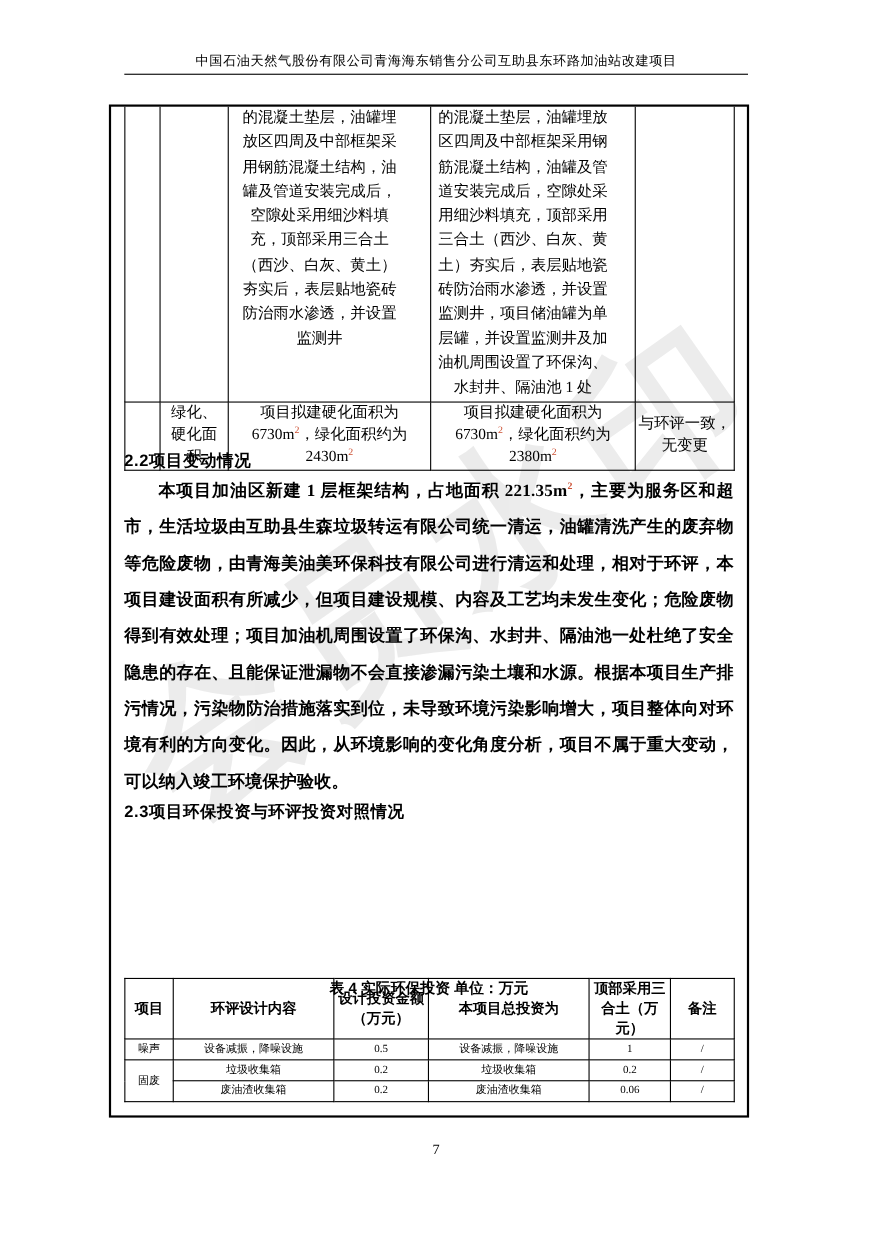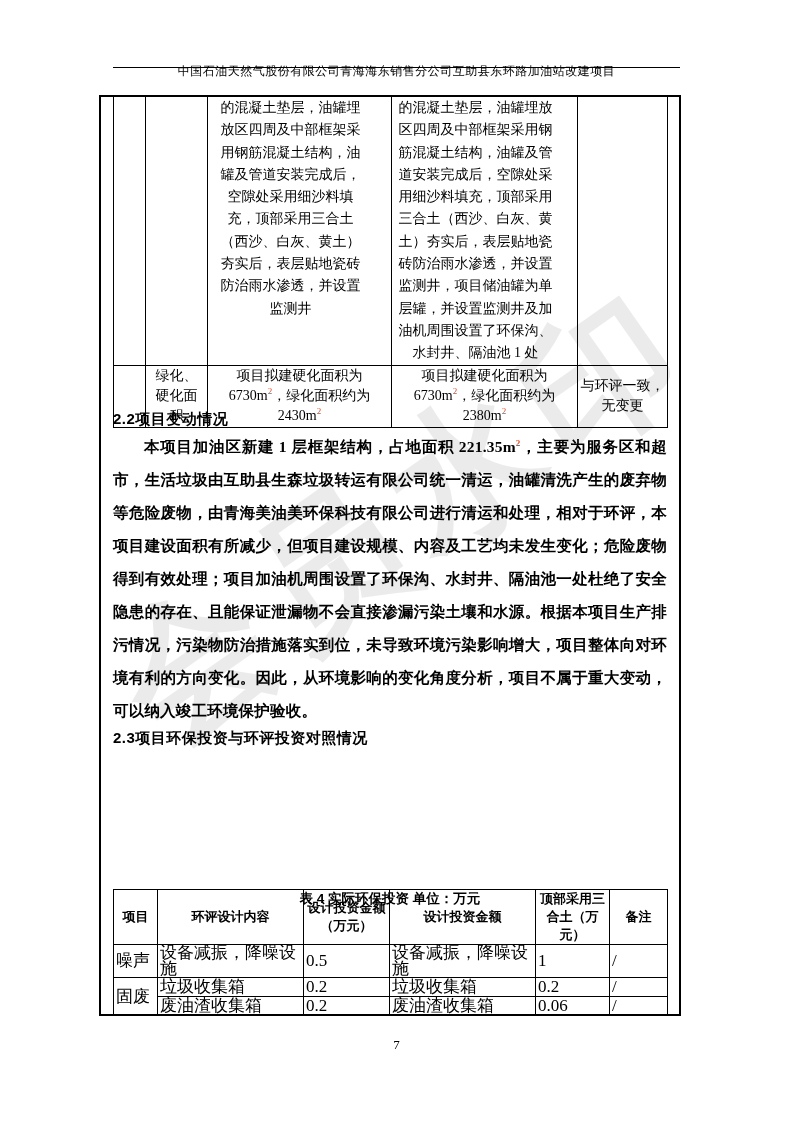--- a/index.html
+++ b/index.html
@@ -3,21 +3,21 @@
 <meta charset="utf-8">
 <style>
   * { margin:0; padding:0; box-sizing:border-box; }
   html,body { background:#ffffff; }
   body {
     width:793px; height:1122px; position:relative;
     font-family:"Liberation Serif", serif; color:#000;
   }
   .header-title {
     position:absolute; top:47px; left:0; width:100%;
-    text-align:center; font-size:12px; letter-spacing:0.5px;margin-top:16px;
+    text-align:center; font-size:12px; letter-spacing:0.5px;
   }
   .header-rule {
     position:absolute; top:67px; left:113px; width:567px;
     border-top:1.5px solid #000;
   }
   .page-frame {
     position:absolute; left:99px; top:95px; width:582px; height:921px;
     border:2px solid #000; overflow:hidden;
   }
   .watermark {
@@ -65,21 +65,21 @@
     text-align:center; font-family:"Liberation Sans", sans-serif;
     font-weight:bold; font-size:13.5px;
   }
   .invest-table { position:absolute; left:12px; top:792px; width:554px; }
   .invest-table th {
     font-family:"Liberation Sans", sans-serif; font-weight:bold;
     font-size:13px; line-height:18px; height:46px;
     text-align:center; vertical-align:middle; padding:0 3px;
   }
   .invest-table td {
-    font-size:17px; height:19px; text-align:left; vertical-align:middle;
+    font-size:10px; height:19px; text-align:center; vertical-align:middle;
     padding:0 2px; line-height:16px;
   }
   .page-number {
     position:absolute; top:1037px; left:0; width:100%;
     text-align:center; font-size:13px;
   }
 </style>
 </head>
 <body>
 
@@ -139,21 +139,21 @@
         <col style="width:86px">
       <col style="width:146px">
         <col style="width:74px">
         <col style="width:58px">
     </colgroup>
     <tbody>
         <tr>
       <th>项目</th>
       <th>环评设计内容</th>
       <th>设计投资金额（万元）</th>
-      <th>设计投资金额</th>
+      <th>本项目总投资为</th>
       <th>顶部采用三合土（万元）</th>
       <th>备注</th>
     </tr>
     <tr>
       <td>噪声</td>
       <td>设备减振，降噪设施</td>
       <td>0.5</td>
       <td>设备减振，降噪设施</td>
       <td>1</td>
       <td>/</td>

